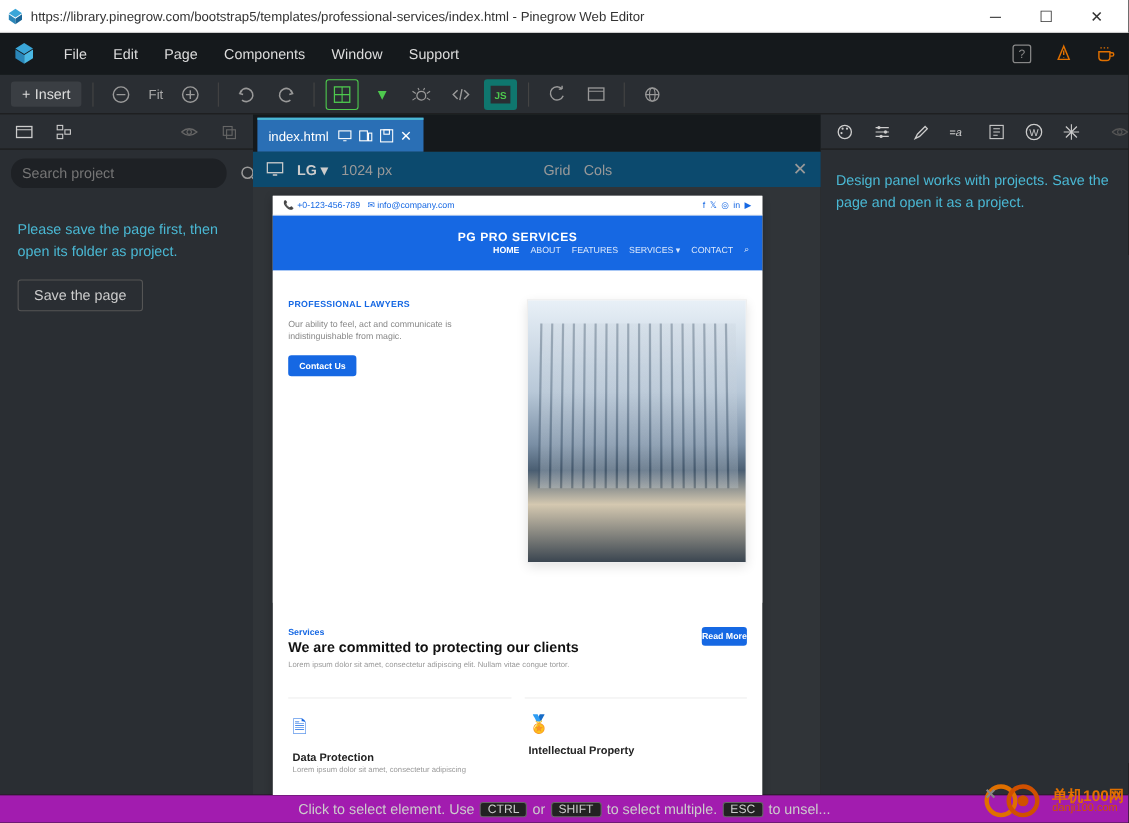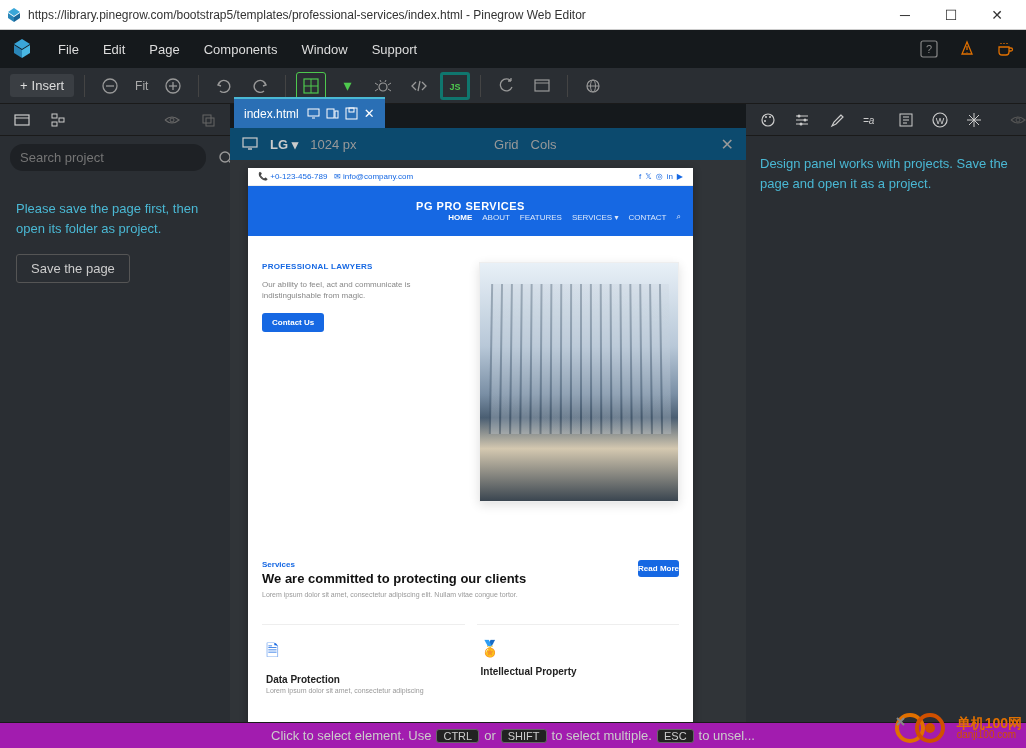--- a/index.html
+++ b/index.html
@@ -33,21 +33,21 @@
 
 .left-panel { width: 230px; background: #2a2e33; display: flex; flex-direction: column; }
 .left-header { height: 32px; display: flex; align-items: center; padding: 0 10px; gap: 12px; border-bottom: 1px solid #1a1a1a; }
 .search-row { display: flex; align-items: center; padding: 8px 10px; gap: 8px; }
 .search-input { flex: 1; background: #1e2125; border: none; color: #aaa; padding: 6px 10px; border-radius: 13px; font-size: 13px; }
 .left-msg { color: #4ab8d4; font-size: 13px; padding: 20px 16px 12px 16px; line-height: 1.5; }
 .save-page-btn { margin: 4px 16px; padding: 6px 14px; background: #2a2e33; border: 1px solid #555; color: #ccc; border-radius: 3px; font-size: 13px; cursor: pointer; display: inline-block; }
 
 
 .center { flex: 1; background: #303438; display: flex; flex-direction: column; position: relative; }
-.tab-row { height: 24px; background: #15191c; display: flex; align-items: flex-end; padding-left: 4px; }
+.tab-row { height: 34px; background: #15191c; display: flex; align-items: flex-end; padding-left: 4px; }
 .tab { background: #2a6fb5; color: #fff; padding: 7px 10px; font-size: 12px; display: flex; align-items: center; gap: 8px; border-top: 2px solid #4ab8d4; }
 .tab-icons { display: flex; gap: 6px; align-items: center; }
 .canvas-header { height: 32px; background: #0c4a6e; display: flex; align-items: center; padding: 0 12px; gap: 12px; color: #ccc; font-size: 13px; }
 .canvas-header .spacer { flex: 1; }
 .canvas-wrap { flex: 1; overflow: auto; padding: 8px 18px; }
 .canvas { width: 445px; background: #fff; margin: 0; box-shadow: 0 2px 8px rgba(0,0,0,0.3); }
 
 
 .site-topbar { background: #fff; padding: 4px 10px; display: flex; align-items: center; font-size: 8px; color: #1668e3; border-bottom: 1px solid #eee; }
 .site-topbar .socials { margin-left: auto; display: flex; gap: 4px; }
@@ -195,21 +195,21 @@
         <line x1="14" y1="12" x2="17" y2="14" stroke="#999"></line>
         <line x1="7" y1="5" x2="6" y2="3" stroke="#999"></line>
         <line x1="11" y1="5" x2="12" y2="3" stroke="#999"></line>
       </svg>
     </div>
   <div class="tool-icon">
       <svg width="18" height="18" viewBox="0 0 18 18">
         <path d="M6 5 L2 9 L6 13 M12 5 L16 9 L12 13 M10 4 L8 14" fill="none" stroke="#999" stroke-width="1.3"></path>
       </svg>
     </div>
-  <div class="tool-icon" style="border:3px solid #0f766e">
+  <div class="tool-icon" style="border:6px solid #0f766e">
       <svg width="16" height="16" viewBox="0 0 16 16">
         <text x="8" y="12" font-size="9" fill="#4ec94e" text-anchor="middle" font-weight="700">JS</text>
       </svg>
     </div>
   <div class="divider"></div>
   <div class="tool-icon">
       <svg width="18" height="18" viewBox="0 0 18 18">
         <path d="M14 4 A6 6 0 1 0 15 10 M14 4 L14 1 M14 4 L11 4" fill="none" stroke="#999" stroke-width="1.3"></path>
       </svg>
     </div>

